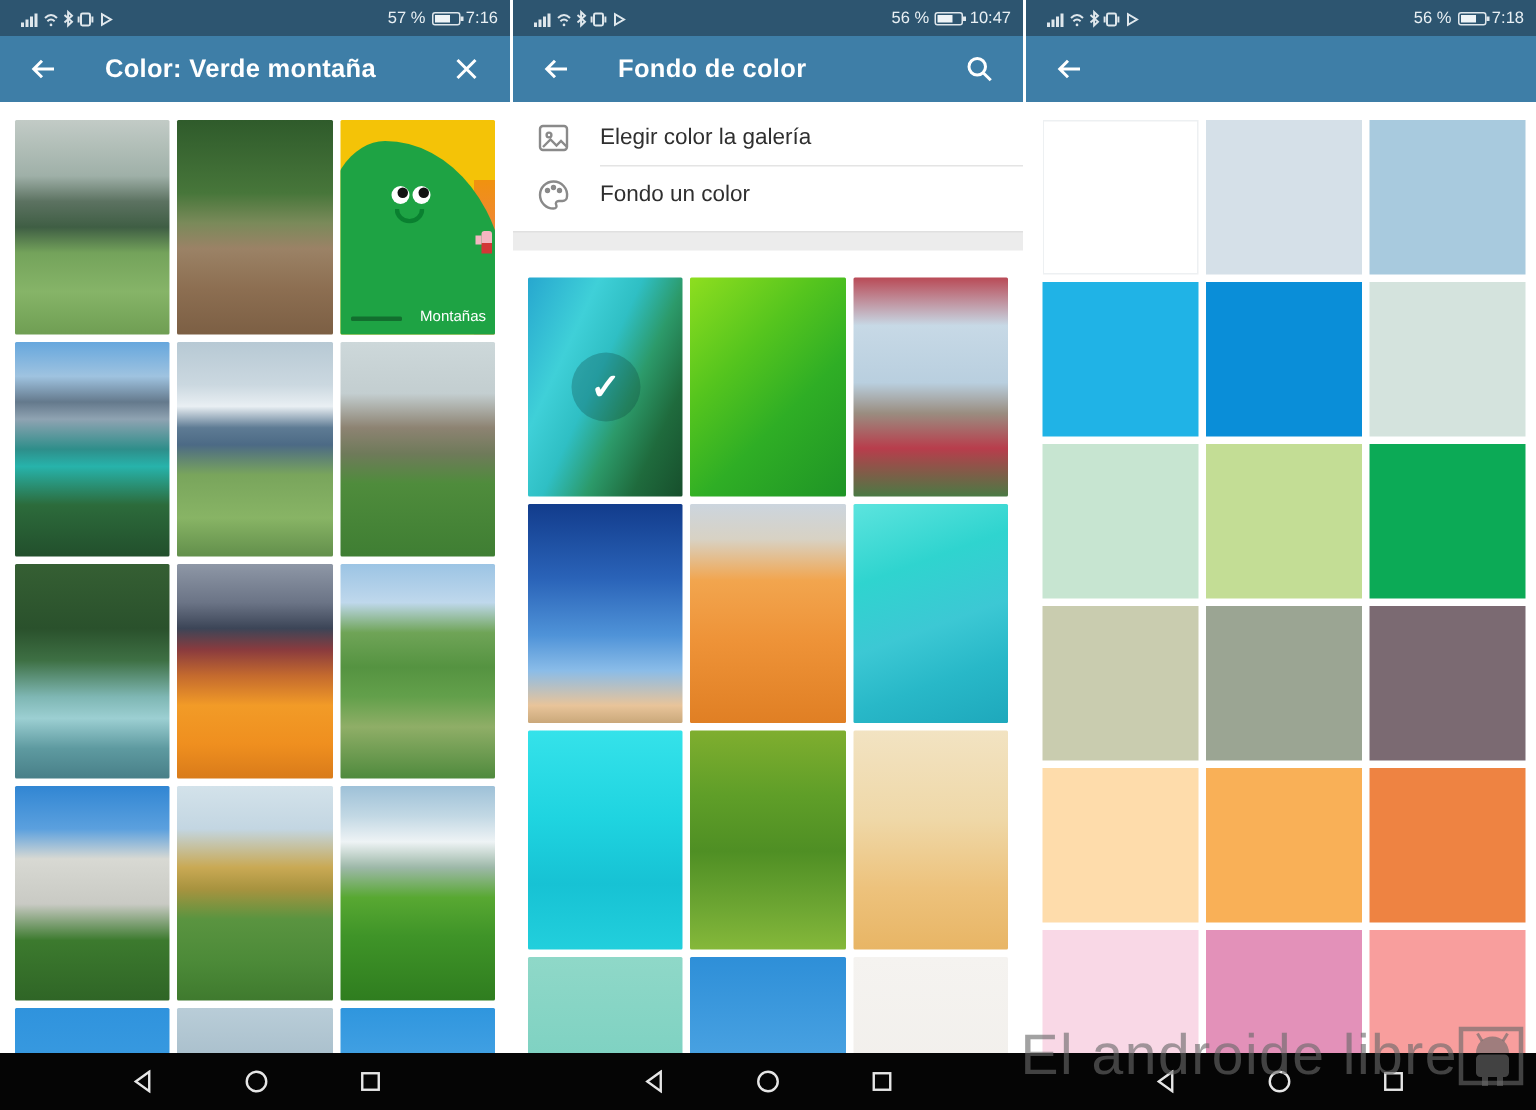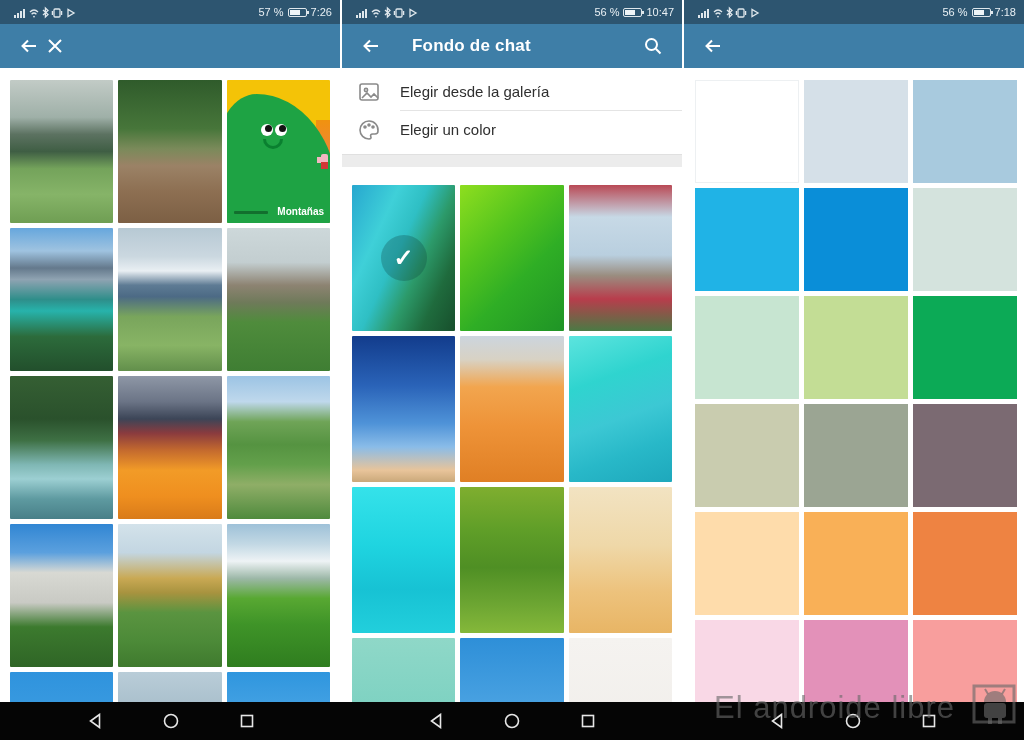--- a/index.html
+++ b/index.html
@@ -49,37 +49,37 @@
   .mt .blob { position:absolute; left:-10%; top:10%; width:118%; height:104%;
               border-radius:45% 90% 0 0 / 55% 95% 0 0; }
   .mt .eye { position:absolute; width:12px; height:12px; background:#fff; border-radius:50%; top:31%; }
   .mt .eye::after { content:""; position:absolute; right:1px; top:1px; width:7px; height:7px; background:#121212; border-radius:50%; }
   .mt .eye.l { left:33%; } .mt .eye.r { left:47%; }
   .mt .smile { position:absolute; left:35%; top:41%; width:20px; height:10px;
                border:3px solid #0a8030; border-top:none; border-radius:0 0 20px 20px; }
   .mt .person { position:absolute; right:2px; top:52%; width:7px; height:15px;
                 background:linear-gradient(180deg,#f3b6c1 0 55%, #d23636 55% 100%); border-radius:2px 2px 0 0; }
   .mt .person::before { content:""; position:absolute; left:-4px; top:3px; width:4px; height:6px; background:#f3b6c1; }
-  .mt .caption { position:absolute; right:6px; bottom:6px; color:#fff; font-size:10px; font-weight:bold; }
+  .mt .caption { position:absolute; right:6px; bottom:6px; color:#fff; font-size:10px; font-weight:normal; }
   .mt .fineprint { position:absolute; left:7px; bottom:9px; width:34px; height:3px; background:rgba(10,70,30,.55); border-radius:1px; }
 
   
   .swatches { display:grid; grid-template-columns:repeat(3,1fr); gap:5px; padding:12px 7px 0 11px; }
   .swatches .tile { height:103px; }
   .swatches .tile:first-child { box-shadow:inset 0 0 0 1px #edf0f2; }
 
   
   .navbar { position:absolute; left:0; right:0; bottom:0; height:38px; background:#050505;
             display:flex; z-index:5; }
   .nav-group { flex:1 1 0; display:flex; align-items:center; justify-content:center; gap:56px; }
   .nav-ico { display:flex; align-items:center; justify-content:center; width:20px; height:20px; }
 
   
-  .watermark { position:absolute; right:6px; bottom:14px; z-index:9; display:flex; align-items:flex-end; gap:17px;
-               color:rgba(105,105,105,.62); font-size:31px; letter-spacing:1px; pointer-events:none; }
+  .watermark { position:absolute; right:6px; bottom:14px; z-index:9; display:flex; align-items:flex-end; gap:0;
+               color:rgba(105,105,105,.62); font-size:38px; letter-spacing:1px; pointer-events:none; }
 </style>
 </head>
 <body>
 
 <div class="screen">
 
   <section class="panel">
     <header class="statusbar">
       <div class="sicons">
         <svg width="74" height="13" viewBox="0 0 74 13" fill="none" stroke="#dfe7ec" stroke-width="1.3">
@@ -104,30 +104,31 @@
           <g>
               <path d="M54 3.5 v7 l6 -3.5 z"></path>
             </g>
         </svg>
       </div>
       <div class="sright">
         <span>57 %</span>
         <span class="batt">
             <i style="width:10px"></i>
           </span>
-        <span>7:26</span>
+        <span>7:16</span>
       </div>
     </header>
 
     <div class="appbar">
       <span class="icon-btn">
         <svg width="20" height="20" viewBox="0 0 20 20" stroke="#fff" stroke-width="2" fill="none">
             <path d="M17 10 H4 M9 4.5 L3.5 10 L9 15.5"></path>
           </svg>
       </span>
+      <span class="title">Color: Verde montaña</span>
       <span class="icon-btn">
         <svg width="16" height="16" viewBox="0 0 16 16" stroke="#fff" stroke-width="2" fill="none">
             <path d="M2 2 L14 14 M14 2 L2 14"></path>
           </svg>
       </span>
     </div>
 
     <div class="content">
       <div class="grid">
         <div class="tile" style="background: linear-gradient(rgb(194, 203, 198) 0%, rgb(159, 176, 168) 26%, rgb(92, 114, 97) 38%, rgb(63, 94, 68) 50%, rgb(116, 163, 91) 62%, rgb(134, 180, 104) 80%, rgb(111, 158, 83) 100%);"></div>
@@ -193,48 +194,48 @@
         <span>10:47</span>
       </div>
     </header>
 
     <div class="appbar">
       <span class="icon-btn">
         <svg width="20" height="20" viewBox="0 0 20 20" stroke="#fff" stroke-width="2" fill="none">
             <path d="M17 10 H4 M9 4.5 L3.5 10 L9 15.5"></path>
           </svg>
       </span>
-      <span class="title">Fondo de chat</span>
+      <span class="title">Fondo de color</span>
       <span class="icon-btn">
         <svg width="18" height="18" viewBox="0 0 18 18" stroke="#fff" stroke-width="2" fill="none">
             <circle cx="7.5" cy="7.5" r="5.5"></circle>
             <path d="M11.8 11.8 L16.5 16.5"></path>
           </svg>
       </span>
     </div>
 
     <div class="content">
       <div class="menu">
         <div class="menu-item">
           <svg width="22" height="22" viewBox="0 0 22 22" fill="none" stroke="#8a8a8a" stroke-width="1.6">
             <rect x="2" y="3" width="18" height="16" rx="2"></rect>
               <circle cx="8" cy="9" r="1.6"></circle>
               <path d="M4 17 l5 -5 4 4 3 -3 4 4"></path>
           </svg>
-          <span class="label">Elegir desde la galería</span>
+          <span class="label">Elegir color la galería</span>
         </div>
         <div class="menu-divider"></div>
         <div class="menu-item">
           <svg width="22" height="22" viewBox="0 0 22 22" fill="none" stroke="#8a8a8a" stroke-width="1.6">
             <path d="M11 2 a9 9 0 1 0 0 18 c1.8 0 2.4 -1.2 1.8 -2.4 -0.7 -1.4 0.2 -2.6 1.8 -2.6 h2.4 a3 3 0 0 0 3 -3 A9 9 0 0 0 11 2 z"></path>
             <circle cx="7" cy="8" r="1" fill="#8a8a8a"></circle>
               <circle cx="11" cy="6" r="1" fill="#8a8a8a"></circle>
               <circle cx="15" cy="8" r="1" fill="#8a8a8a"></circle>
           </svg>
-          <span class="label">Elegir un color</span>
+          <span class="label">Fondo un color</span>
         </div>
       </div>
       <div class="band"></div>
       <div class="gap6"></div>
       <div class="grid mid">
         <div class="tile" style="background: linear-gradient(115deg, rgb(39, 167, 207) 0%, rgb(63, 208, 216) 28%, rgb(47, 191, 196) 45%, rgb(44, 154, 106) 62%, rgb(31, 107, 61) 80%, rgb(23, 79, 44) 100%);">
           <span class="check">✓</span>
         </div>
         <div class="tile" style="background: linear-gradient(135deg, rgb(142, 222, 31) 0%, rgb(84, 196, 30) 35%, rgb(47, 174, 37) 62%, rgb(31, 148, 38) 100%);"></div>
         <div class="tile" style="background: linear-gradient(rgb(185, 74, 86) 0%, rgb(199, 217, 230) 22%, rgb(185, 207, 223) 48%, rgb(154, 141, 128) 62%, rgb(184, 61, 76) 78%, rgb(74, 122, 68) 100%);"></div>

